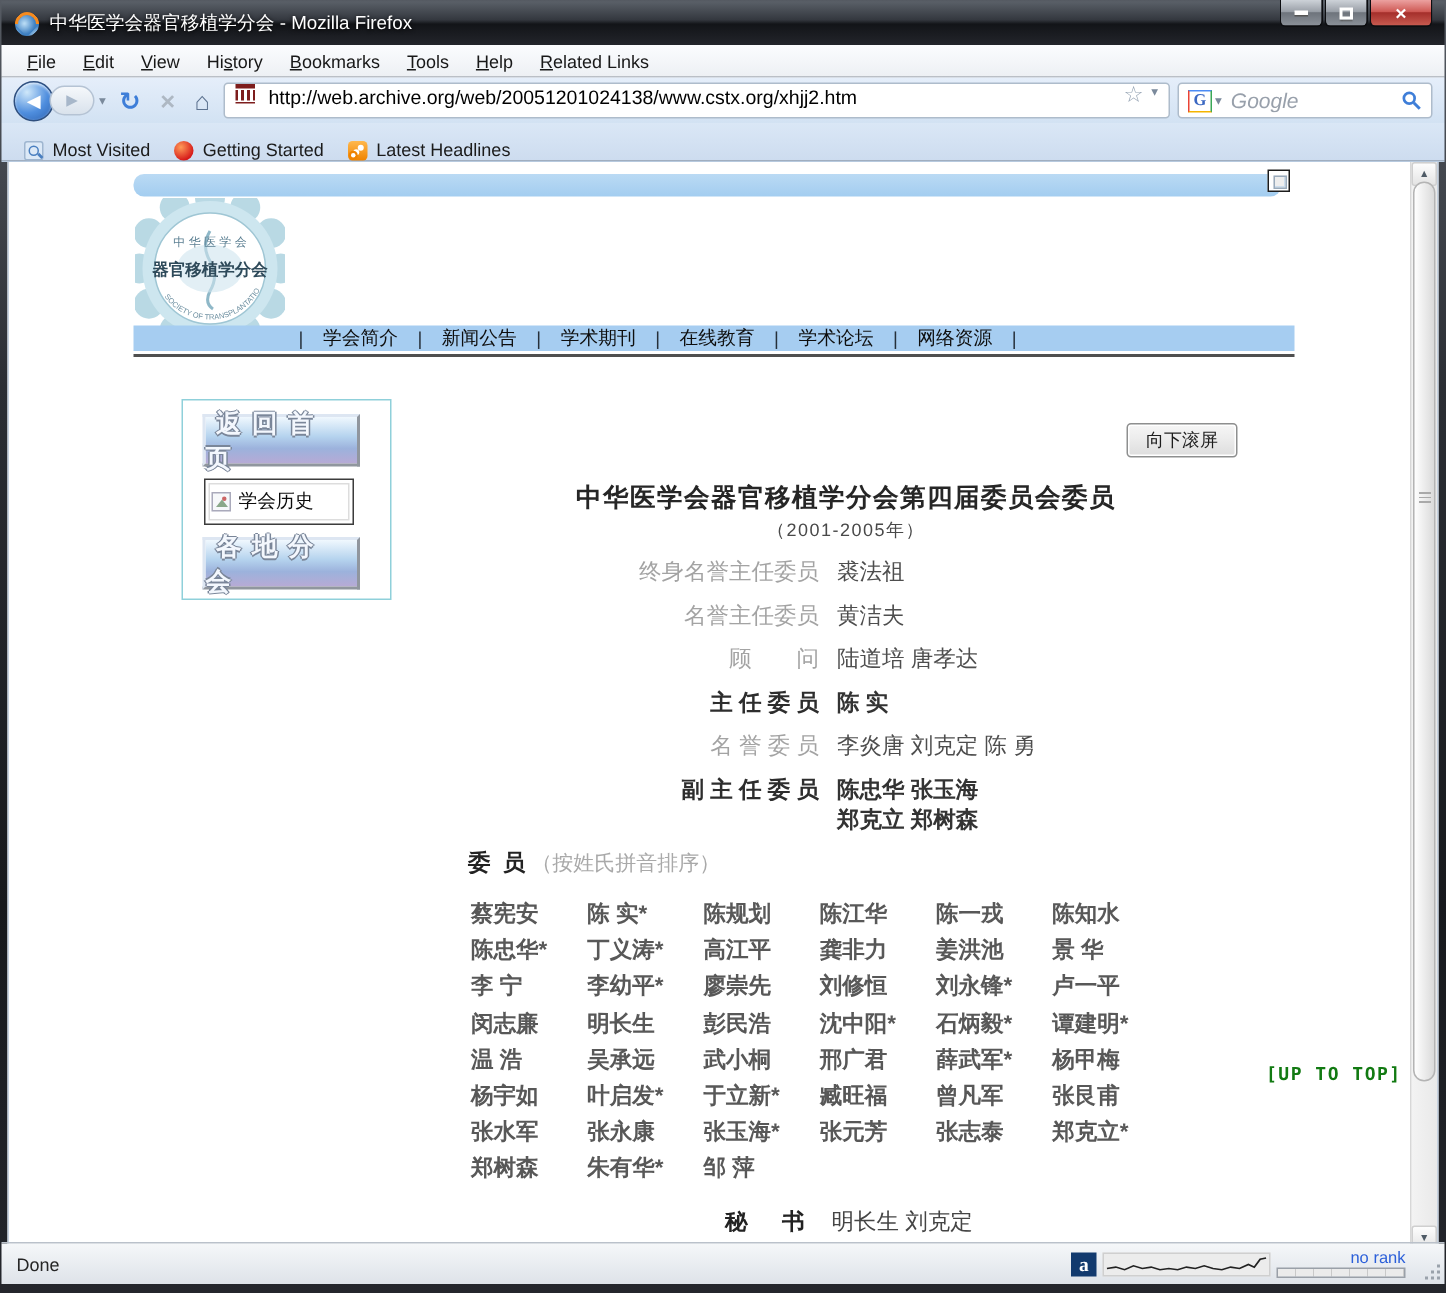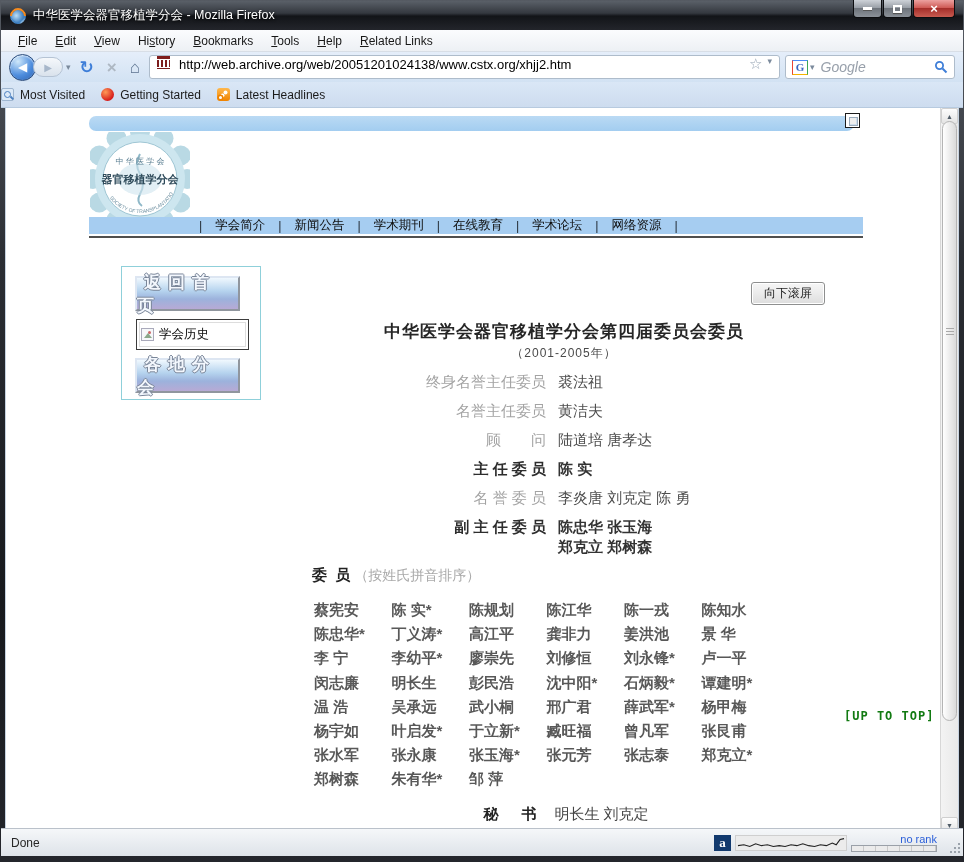--- a/index.html
+++ b/index.html
@@ -58,21 +58,21 @@
   .searchbox{width:170px;height:24px;flex:none;background:#fff;border:1px solid #aebccb;border-radius:3px;
     display:flex;align-items:center;padding:0 6px;gap:4px;}
   .g-icon{width:16px;height:15px;flex:none;border:1px solid;border-color:#4b8bf5 #3aa757 #f4b400 #ea4335;
     color:#3a67c2;font:bold 11px "Liberation Serif","DejaVu Serif",serif;
     display:flex;align-items:center;justify-content:center;background:#fff;}
   .search-input{flex:1;width:60px;border:none;outline:none;font-size:14px;font-family:inherit;background:transparent;}
   .search-input::placeholder{color:#98a0ab;font-style:italic;}
 
   .bmbar{position:absolute;top:82px;left:1px;right:1px;height:26px;
     background:linear-gradient(#dae7f6,#cddcef);border-bottom:1px solid #b7cadf;
-    display:flex;align-items:center;padding-left:0;gap:16px;font-size:12px;color:#1b1b1b;}
+    display:flex;align-items:flex-end;padding-left:15px;gap:16px;font-size:12px;color:#1b1b1b;}
   .bm{display:flex;align-items:center;gap:6px;}
   .bm-ic{width:13px;height:13px;flex:none;display:inline-block;}
   .bm-ic.mv{background:#dce9f7;border:1px solid #9fb6d0;border-radius:2px;position:relative;}
   .bm-ic.mv::after{content:"";position:absolute;left:2px;top:2px;width:5px;height:5px;border:1.5px solid #4a7fc0;border-radius:50%;}
   .bm-ic.mv::before{content:"";position:absolute;left:8px;top:8px;width:4px;height:1.5px;background:#4a7fc0;transform:rotate(45deg);}
   .bm-ic.gs{border-radius:50%;background:radial-gradient(circle at 35% 32%, #ff9a57, #d61a1a 72%);}
   .bm-ic.rss{border-radius:3px;background:linear-gradient(#ffb84d,#ef8300);position:relative;}
   .bm-ic.rss::after{content:"";position:absolute;left:2px;bottom:2px;width:3px;height:3px;background:#fff;border-radius:50%;
     box-shadow:0 0 0 1.5px #ef8300, 2px -2px 0 0.5px #fff, 5px -5px 0 0.5px #fff;}
 
@@ -100,21 +100,21 @@
     display:flex;align-items:center;justify-content:center;box-shadow:inset 0 0 0 1px #fff;}
 
   .sidebar{position:absolute;left:115px;top:158px;width:140px;height:134px;border:1px solid #8fd0da;}
   .btn-img{position:absolute;left:13px;width:105px;height:35px;border:2px outset #dde6f2;
     background:linear-gradient(180deg,#f0f8fe 0%,#b5d3ee 42%,#9cb2dc 68%,#b7aad5 100%);
     display:flex;align-items:center;justify-content:center;
     font-size:17px;font-weight:bold;letter-spacing:7px;color:#f3f7fd;text-indent:7px;
     text-shadow:1px 0 #7a8699,-1px 0 #7a8699,0 1px #7a8699,0 -1px #7a8699;}
   .btn-home{top:9px;}
   .btn-branches{top:91px;}
-  .history-box{position:absolute;left:14px;top:52px;width:113px;height:31px;border:1px solid #3c3c3c;
+  .history-box{position:absolute;left:14px;top:52px;width:100px;height:31px;border:1px solid #3c3c3c;
     background:#fff;display:flex;align-items:center;gap:5px;padding-left:4px;font-size:12.5px;color:#0c0c0c;
     box-shadow:inset 0 0 0 2px #fff, inset 0 0 0 3px #ddd;}
   .broken-ic{width:13px;height:13px;border:1px solid #aab;background:#f6f8fa;position:relative;flex:none;}
   .broken-ic::after{content:"";position:absolute;left:2px;bottom:2px;border-left:4px solid transparent;border-right:4px solid transparent;border-bottom:5px solid #8aa88a;}
   .broken-ic::before{content:"";position:absolute;right:2px;top:2px;width:3px;height:3px;border-radius:50%;background:#c66;}
 
   .page-title{position:absolute;left:258px;top:212px;width:600px;text-align:center;
     font-size:17px;font-weight:bold;color:#262626;letter-spacing:1px;}
   .page-subtitle{position:absolute;left:258px;top:237px;width:600px;text-align:center;
     font-size:12px;color:#494949;letter-spacing:1px;}

